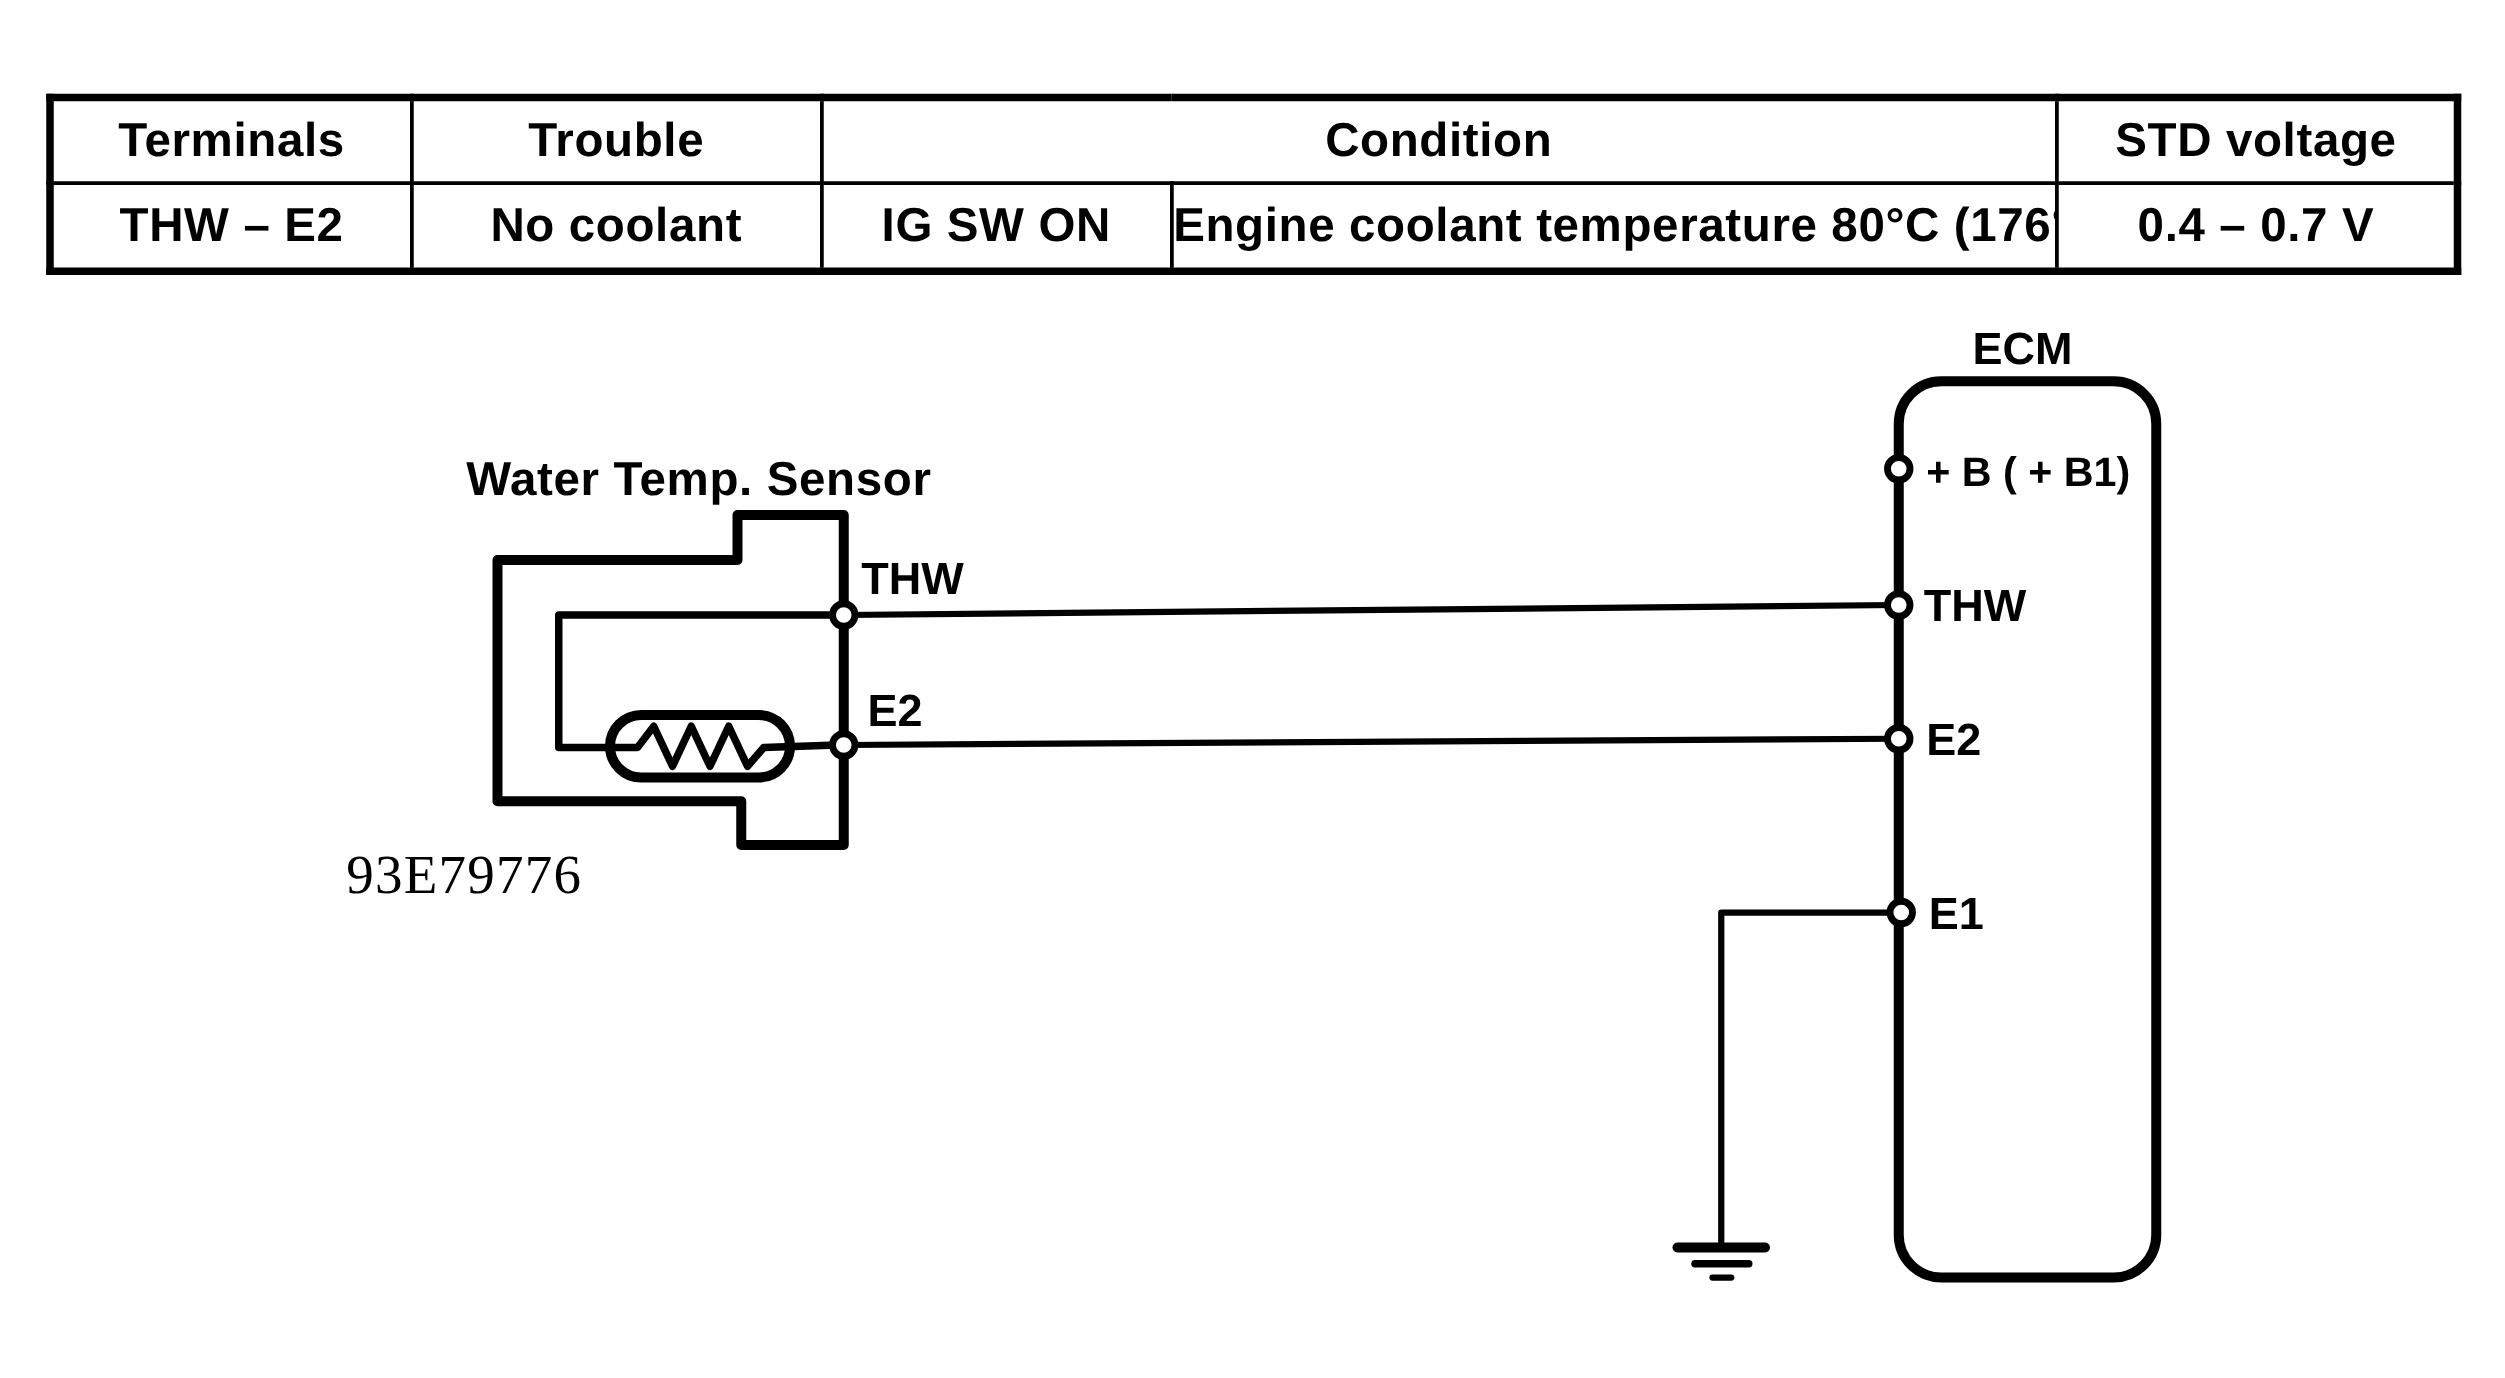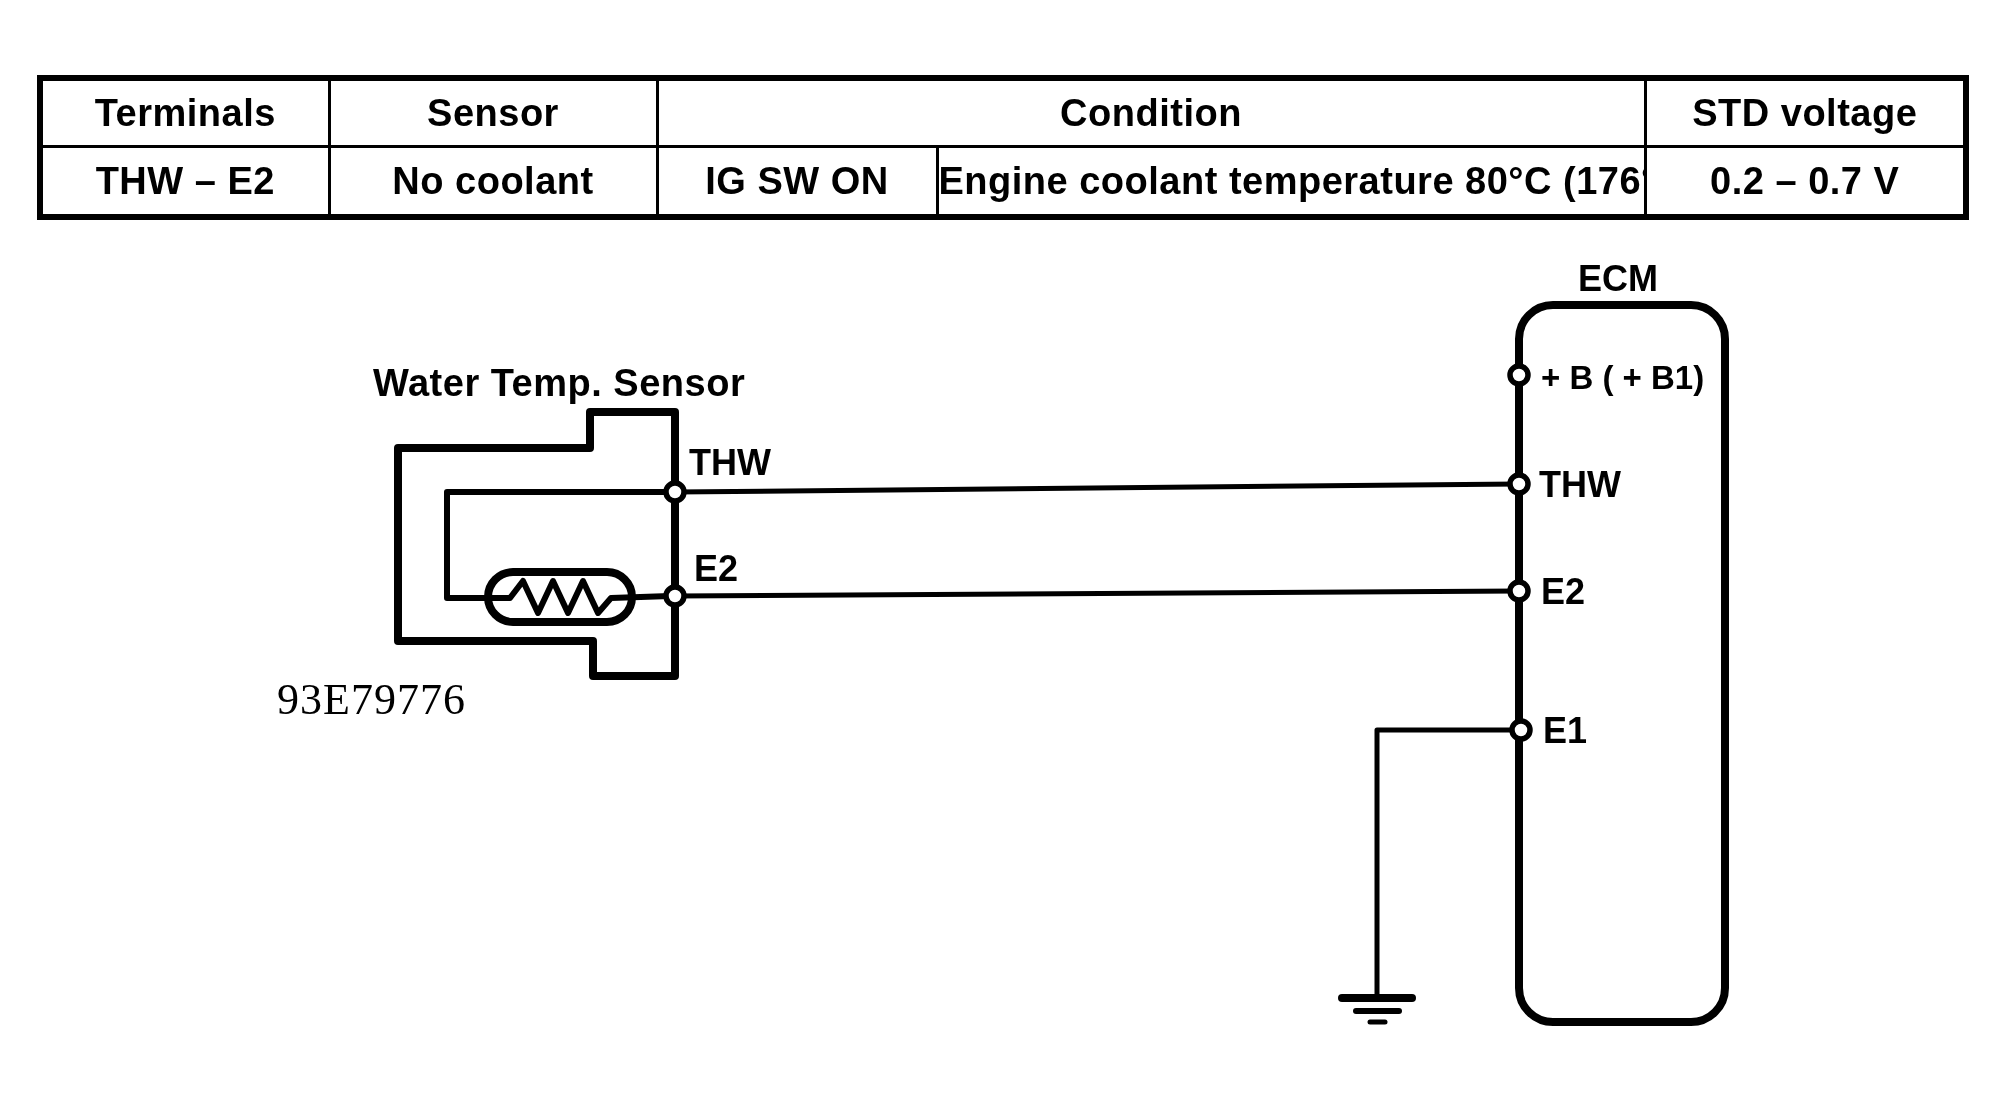--- a/index.html
+++ b/index.html
@@ -61,30 +61,30 @@
     <colgroup>
       <col style="width:289px">
       <col style="width:328px">
       <col style="width:280px">
       <col style="width:708px">
       <col style="width:321px">
     </colgroup>
     <tbody>
         <tr class="hdr">
       <th>Terminals</th>
-      <th>Sensor</th>
+      <th>Trouble</th>
       <th colspan="2">Condition</th>
       <th>STD voltage</th>
     </tr>
     <tr class="data">
       <td>THW – E2</td>
       <td>No coolant</td>
       <td>IG SW ON</td>
       <td class="cond-detail">Engine coolant temperature 80°C (176°F)</td>
-      <td>0.2 – 0.7 V</td>
+      <td>0.4 – 0.7 V</td>
     </tr>
   </tbody>
     </table>
 
   <svg class="diagram" width="2004" height="1102" viewBox="0 0 2004 1102" xmlns="http://www.w3.org/2000/svg">
 
     <path d="M 398 448 L 590 448 L 590 412 L 675 412 L 675 676 L 593 676 L 593 641 L 398 641 Z" fill="none" stroke="#000" stroke-width="8" stroke-linejoin="round"></path>
 
     <path d="M 670 492 L 447 492 L 447 598 L 510 598
              L 523 581 L 538 613 L 553 581 L 568 613 L 583 581 L 598 613 L 611 598

